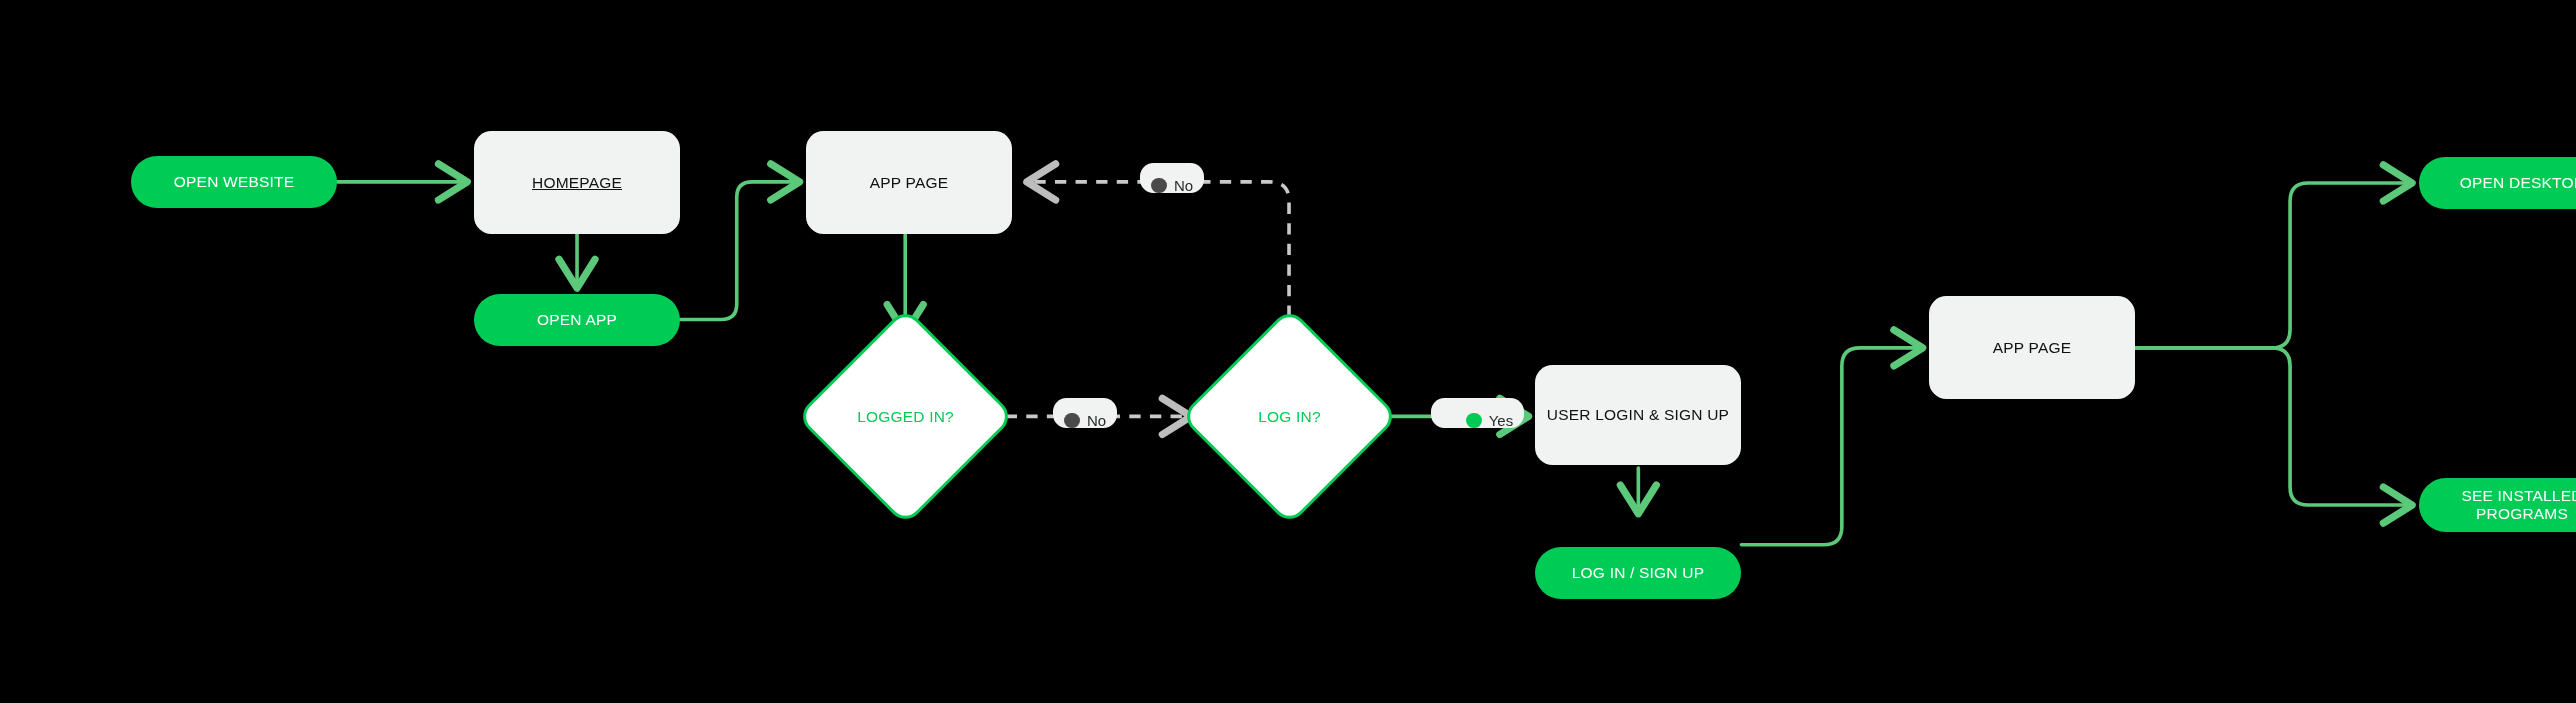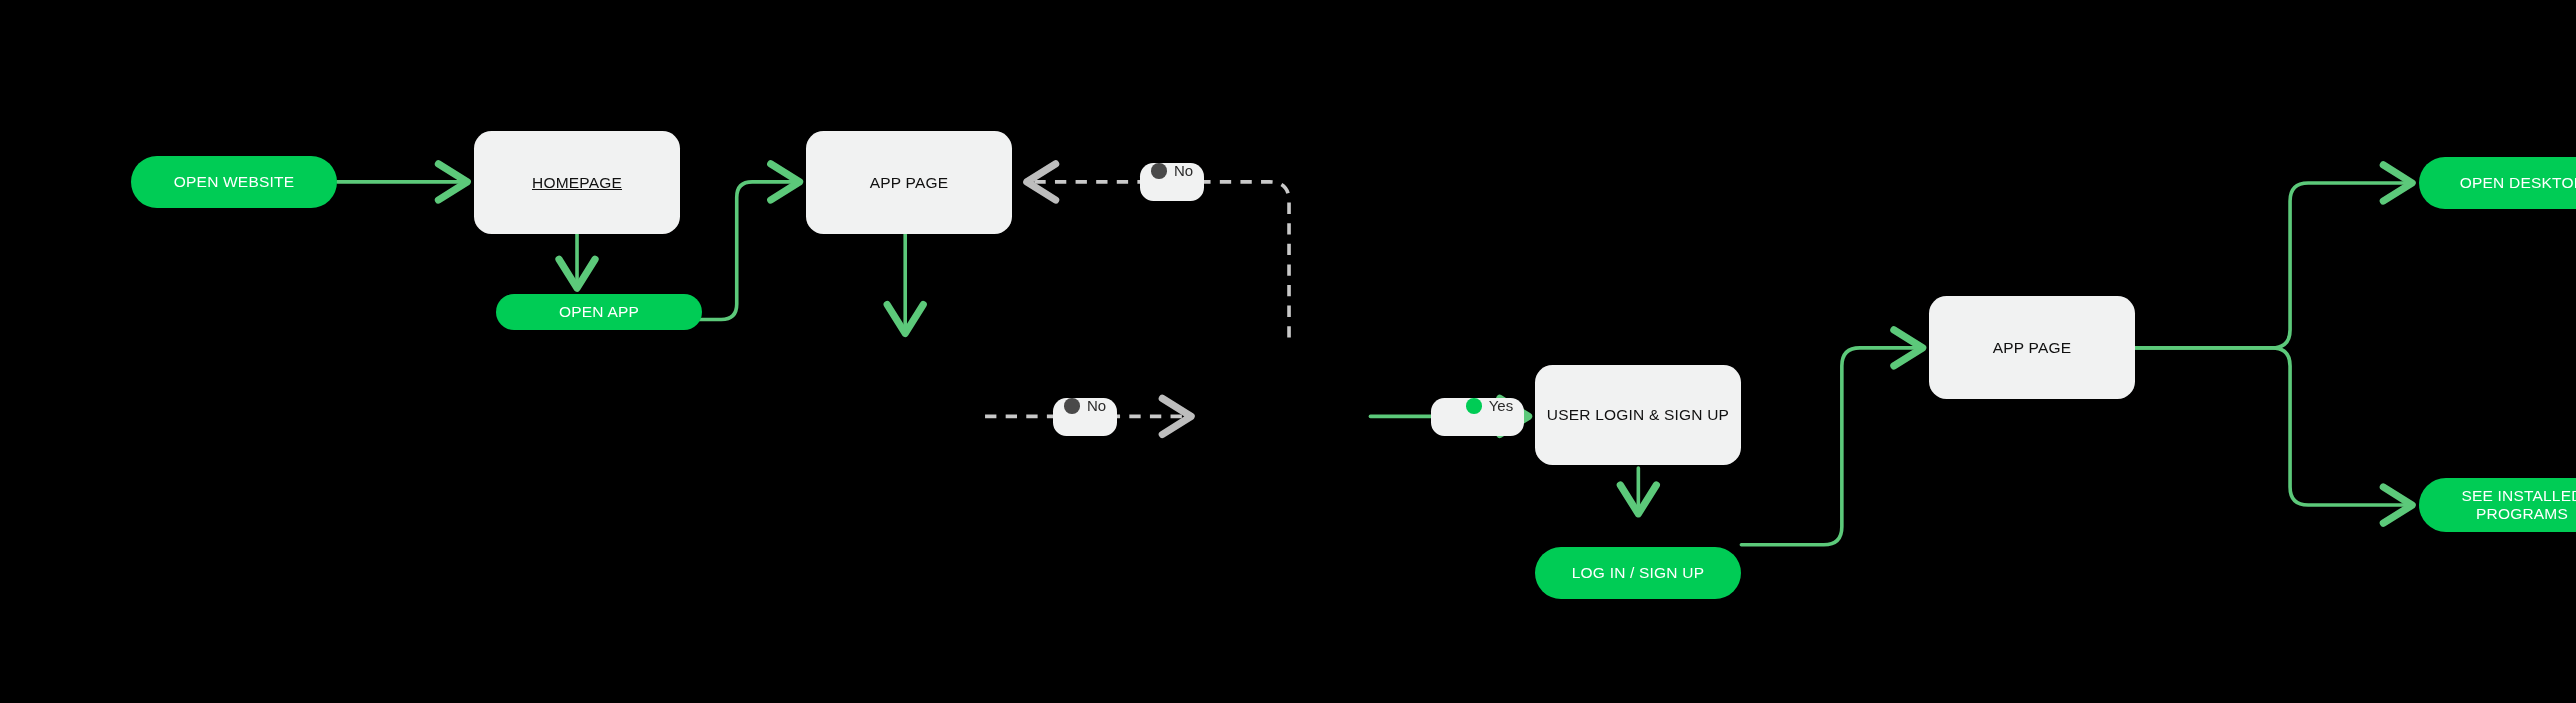--- a/index.html
+++ b/index.html
@@ -7,21 +7,21 @@
   #stage{position:relative;width:3491px;height:704px;background:#000000;}
   svg.edges{position:absolute;left:0;top:0;width:3491px;height:704px;overflow:visible;}
 
   .node{position:absolute;display:flex;align-items:center;justify-content:center;text-align:center;box-sizing:border-box;}
   .page-node{background:#f1f2f2;border-radius:17.5px;color:#111111;font-size:15.5px;font-weight:400;letter-spacing:0.2px;}
   .action-node{background:#00cc55;border-radius:515px;color:#ffffff;font-size:15.5px;font-weight:400;letter-spacing:0.2px;line-height:1.18;}
   .decision-wrap{position:absolute;}
   .decision-wrap .dmd{position:absolute;left:0;top:0;width:100%;height:100%;background:#ffffff;border:3.6px solid #00cc55;border-radius:17.5px;transform:rotate(45deg);box-sizing:border-box;}
   .decision-wrap .dlabel{position:absolute;left:0;top:0;width:100%;height:100%;display:flex;align-items:center;justify-content:center;color:#00cc55;font-size:15.5px;font-weight:400;letter-spacing:0.2px;}
 
-  .badge{position:absolute;display:flex;align-items:flex-start;justify-content:center;gap:7.2px;background:#f1f2f2;border-radius:13.4px;padding:0 11.3px;height:38px;box-sizing:border-box;}
+  .badge{position:absolute;display:flex;align-items:flex-end;justify-content:center;gap:7.2px;background:#f1f2f2;border-radius:13.4px;padding:0 11.3px;height:30px;box-sizing:border-box;}
   .badge .dot{width:15.5px;height:15.5px;border-radius:50%;flex:none;}
   .badge .dot.no{background:#4a4a4a;}
   .badge .dot.yes{background:#00cc55;}
   .badge .btxt{font-size:15px;color:#2b2b2b;font-weight:400;line-height:1;}
 </style>
 </head>
 <body>
 
 <div id="stage">
 
@@ -75,29 +75,37 @@
   </svg>
 
   <div class="node action-node" style="left:131px;top:156px;width:206px;height:52px;">
     <span>OPEN WEBSITE</span>
   </div>
 
   <div class="node page-node" style="left:474px;top:131px;width:206px;height:103px;text-decoration:underline;">
     <span>HOMEPAGE</span>
   </div>
 
-  <div class="node action-node" style="left:496px;top:294px;width:206px;height:36px;">
+  <div class="node action-node" style="left:474px;top:294px;width:206px;height:52px;">
     <span>OPEN APP</span>
   </div>
 
   <div class="node page-node" style="left:806px;top:131px;width:206px;height:103px;">
     <span>APP PAGE</span>
   </div>
 
+  <div class="decision-wrap" style="left:828px;top:339px;width:155px;height:155px;">
+    <div class="dmd"></div>
+    <div class="dlabel">LOGGED IN?</div>
+  </div>
 
+  <div class="decision-wrap" style="left:1212px;top:339px;width:155px;height:155px;">
+    <div class="dmd"></div>
+    <div class="dlabel">LOG IN?</div>
+  </div>
 
   <div class="node page-node" style="left:1535px;top:365px;width:206px;height:100px;">
     <span>USER LOGIN &amp; SIGN UP</span>
   </div>
 
   <div class="node action-node" style="left:1535px;top:519px;width:206px;height:52px;margin-top:28px;">
     <span>LOG IN / SIGN UP</span>
   </div>
 
   <div class="node page-node" style="left:1929px;top:296px;width:206px;height:103px;">

